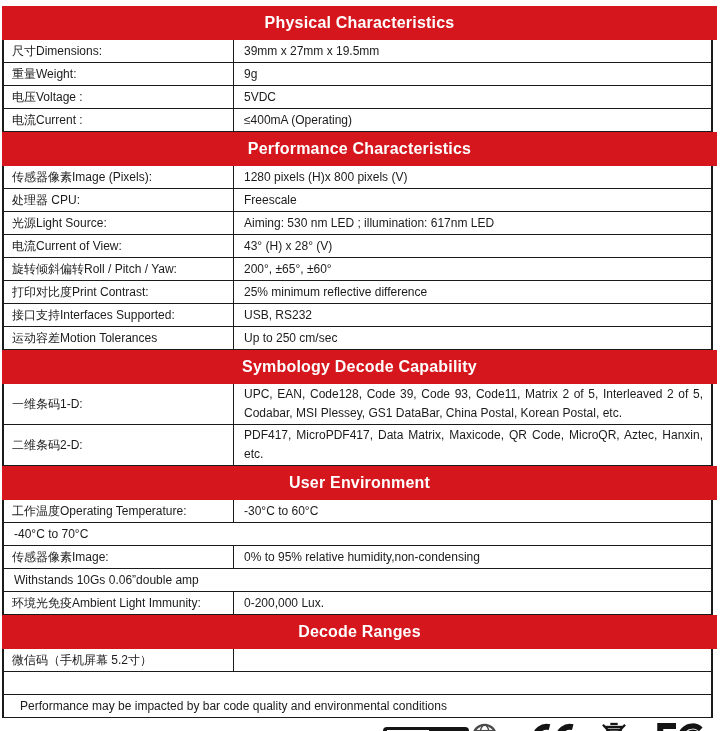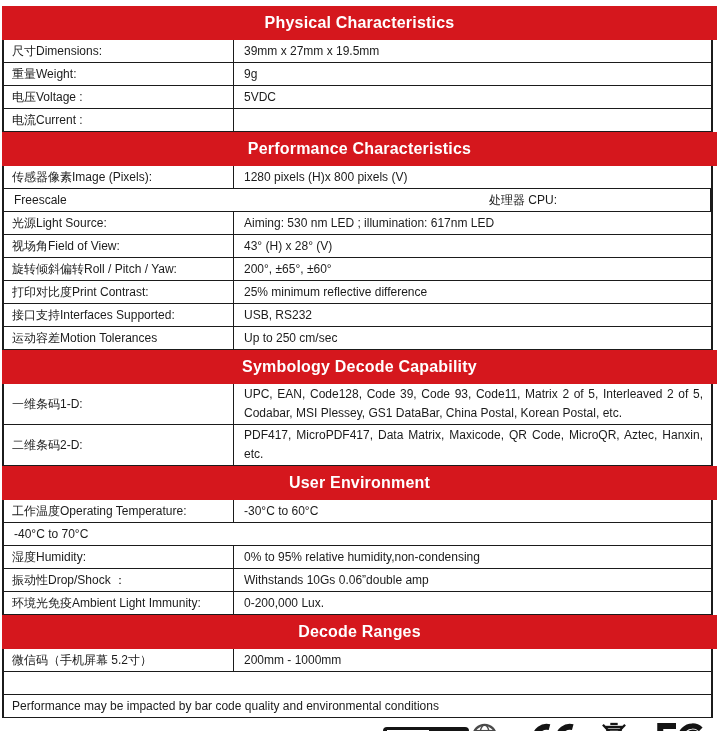--- a/index.html
+++ b/index.html
@@ -7,21 +7,21 @@
   body { font-family: "Liberation Sans", "DejaVu Sans", sans-serif; color: #1b1b1b; }
   .container { width: 715px; margin: 6px 0 0 2px; }
   .band { height: 34px; background: #D5171D; display: flex; align-items: center; justify-content: center; }
   .band-title { color: #ffffff; font-weight: bold; font-size: 16px; letter-spacing: 0.2px; }
   .rows { border-left: 2px solid #1b1b1b; border-right: 2px solid #1b1b1b; margin-right: 4px; }
   .row { display: flex; min-height: 23px; border-bottom: 1px solid #1b1b1b; background: #fff; }
   .cell { display: flex; align-items: center; font-size: 12px; }
   .cell-label { flex: 0 0 230px; border-right: 1px solid #1b1b1b; padding: 1px 4px 1px 8px; }
   .cell-value { flex: 1 1 auto; padding: 1px 8px 1px 10px; justify-content: flex-end; }
   .vtext { display: block; width: 100%; text-align: justify; line-height: 19px; }
-  .cell-full { flex: 1 1 auto; padding: 1px 8px; }
+  .cell-full { flex: 1 1 auto; padding: 1px 16px; }
   .cert-strip { display: flex; justify-content: flex-end; align-items: center; gap: 26px;
                 height: 41px; padding-right: 12px; border-bottom: 1.5px solid #1b1b1b; }
   .rohs { display: flex; align-items: center; gap: 2px; }
   .rohs-box { background: #141414; border-radius: 4px; padding: 3px 4px 2px; display: flex;
               flex-direction: row; align-items: flex-start; }
   .rohs-label { color: #fff; font-weight: bold; font-size: 13px; line-height: 13px;
                 border: 1.5px solid #fff; padding: 1px 2px; }
   .rohs-sub { color: #fff; font-size: 5.5px; letter-spacing: 0.45px; margin-top: 1.5px; }
   svg { display: block; }
 </style>
@@ -56,53 +56,56 @@
             <span class="vtext">电压Voltage :</span>
           </div>
           <div class="cell cell-value">
             <span class="vtext">5VDC</span>
           </div>
         </div>
         <div class="row">
           <div class="cell cell-label">
             <span class="vtext">电流Current :</span>
           </div>
+          <div class="cell cell-value">
+            <span class="vtext">≤400mA (Operating)</span>
+          </div>
         </div>
       </div>
       <div class="band">
         <span class="band-title">Performance Characteristics</span>
       </div>
       <div class="rows">
         <div class="row">
           <div class="cell cell-label">
             <span class="vtext">传感器像素Image (Pixels):</span>
           </div>
           <div class="cell cell-value">
             <span class="vtext">1280 pixels (H)x 800 pixels (V)</span>
           </div>
         </div>
         <div class="row">
+          <div class="cell cell-label">
+            <span class="vtext">处理器 CPU:</span>
+          </div>
           <div class="cell cell-value">
             <span class="vtext">Freescale</span>
           </div>
-          <div class="cell cell-label">
-            <span class="vtext">处理器 CPU:</span>
-          </div>
         </div>
         <div class="row">
           <div class="cell cell-label">
             <span class="vtext">光源Light Source:</span>
           </div>
           <div class="cell cell-value">
             <span class="vtext">Aiming: 530 nm LED ; illumination: 617nm LED</span>
           </div>
         </div>
         <div class="row">
           <div class="cell cell-label">
-            <span class="vtext">视场角Field of View:</span>
+            <span class="vtext">电流Current of View:</span>
           </div>
           <div class="cell cell-value">
             <span class="vtext">43° (H) x 28° (V)</span>
           </div>
         </div>
         <div class="row">
           <div class="cell cell-label">
             <span class="vtext">旋转倾斜偏转Roll / Pitch / Yaw:</span>
           </div>
           <div class="cell cell-value">
@@ -167,53 +170,47 @@
             <span class="vtext">-30°C to 60°C</span>
           </div>
         </div>
         <div class="row">
           <div class="cell cell-value">
             <span class="vtext">-40°C to 70°C</span>
           </div>
         </div>
         <div class="row">
           <div class="cell cell-label">
-            <span class="vtext">湿度Humidity:</span>
+            <span class="vtext">传感器像素Image:</span>
           </div>
           <div class="cell cell-value">
             <span class="vtext">0% to 95% relative humidity,non-condensing</span>
           </div>
         </div>
         <div class="row">
-          <div class="cell cell-label">
-            <span class="vtext">振动性Drop/Shock ：</span>
-          </div>
           <div class="cell cell-value">
             <span class="vtext">Withstands 10Gs 0.06”double amp</span>
           </div>
         </div>
         <div class="row">
           <div class="cell cell-label">
             <span class="vtext">环境光免疫Ambient Light Immunity:</span>
           </div>
           <div class="cell cell-value">
             <span class="vtext">0-200,000 Lux.</span>
           </div>
         </div>
       </div>
       <div class="band">
         <span class="band-title">Decode Ranges</span>
       </div>
       <div class="rows">
         <div class="row">
           <div class="cell cell-label">
             <span class="vtext">微信码（手机屏幕 5.2寸）</span>
-          </div>
-          <div class="cell cell-value">
-            <span class="vtext">200mm - 1000mm</span>
           </div>
         </div>
         <div class="row">
         </div>
       </div>
     </div>
 
   <div class="rows">
     <div class="row">
       <div class="cell cell-full">

